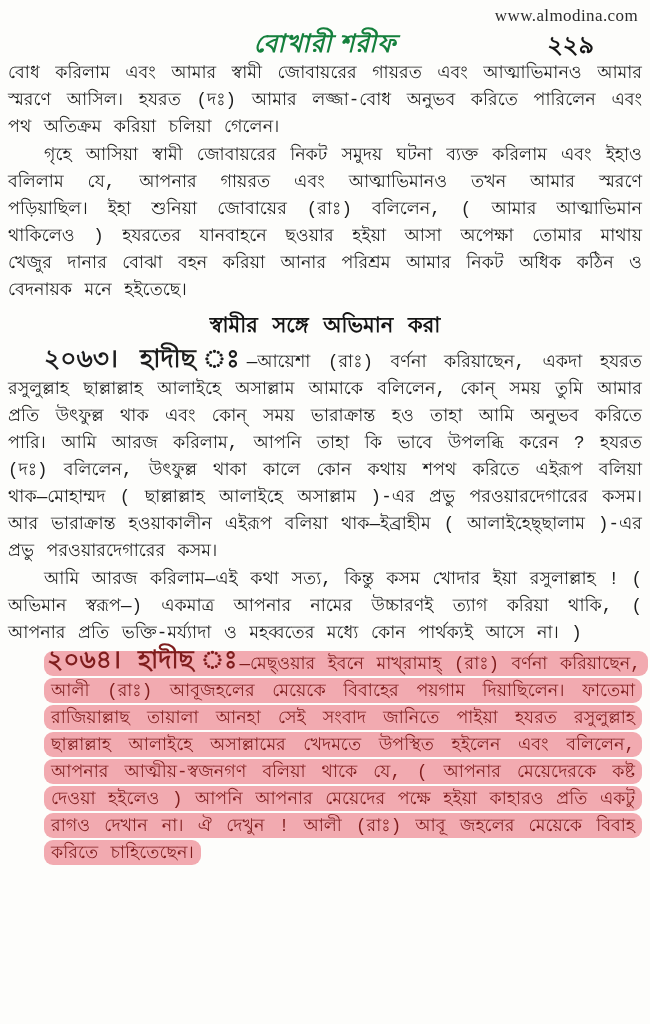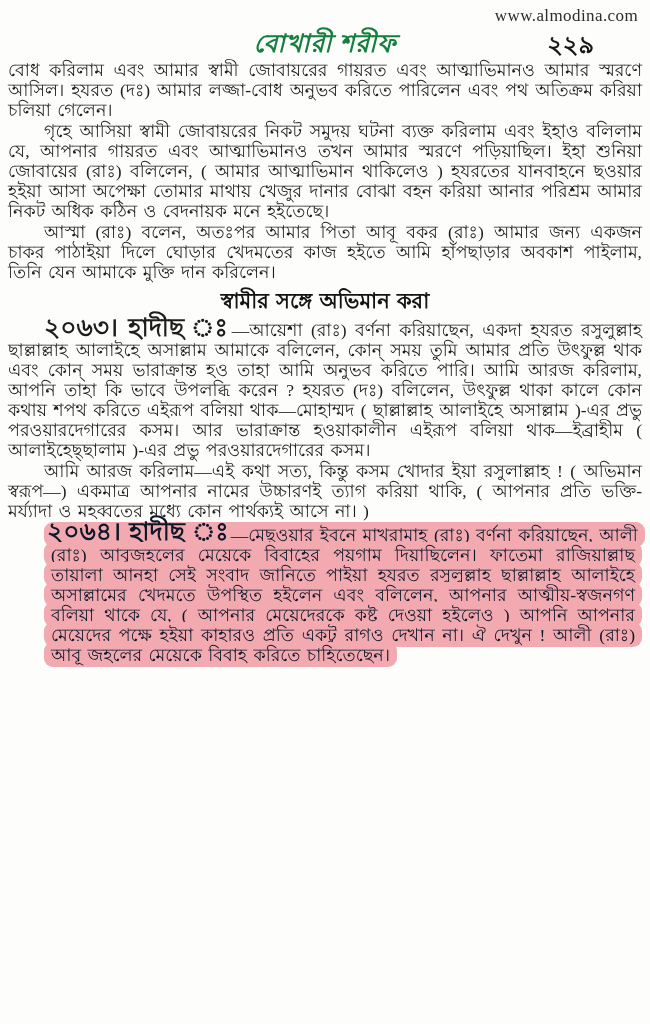--- a/index.html
+++ b/index.html
@@ -50,23 +50,24 @@
     top: 20px;
     right: 48px;
     font-size: 24px;
     font-weight: bold;
     color: #161616;
   }
 
   
   .content {
     font-size: 17.5px;
-    line-height: 20px;
+    line-height: 27px;
     text-align: justify;
     word-spacing: 2px;
+    font-family: Liberation Mono, monospace;
   }
   .para { margin: 0; }
   .para.indent { text-indent: 36px; }
   .para + .para { margin-top: 1px; }
 
   .section-heading {
     text-align: center;
     font-weight: bold;
     font-size: 21px;
     margin: 9px 0 7px 0;
@@ -78,21 +79,21 @@
     font-size: 25px;
   }
 
   
   .hl {
     background: #f2aab0;
     box-decoration-break: clone;
     -webkit-box-decoration-break: clone;
     border-radius: 9px;
     padding: 2.5px 7px;
-    color: #0f172a;
+    color: #7f1d1d;
   }
   .para.highlighted { text-indent: 0; padding-left: 36px; }
   .para.highlighted .lead-wrap { margin-left: -4px; }
 </style>
 </head>
 <body>
 
 <div class="page">
 
   <div class="page-header">
@@ -100,21 +101,20 @@
     <div class="book-title">বোখারী শরীফ</div>
     <span class="page-number">২২৯</span>
   </div>
 
   <div class="content">
 
     <p class="para">বোধ করিলাম এবং আমার স্বামী জোবায়রের গায়রত এবং আত্মাভিমানও আমার স্মরণে আসিল।  হযরত (দঃ) আমার লজ্জা-বোধ অনুভব করিতে পারিলেন এবং পথ অতিক্রম করিয়া চলিয়া গেলেন।</p>
 
     <p class="para indent">গৃহে আসিয়া স্বামী জোবায়রের নিকট সমুদয় ঘটনা ব্যক্ত করিলাম এবং ইহাও বলিলাম যে, আপনার গায়রত এবং আত্মাভিমানও তখন আমার স্মরণে পড়িয়াছিল। ইহা শুনিয়া জোবায়ের (রাঃ) বলিলেন, ( আমার আত্মাভিমান থাকিলেও ) হযরতের যানবাহনে ছওয়ার হইয়া আসা অপেক্ষা তোমার মাথায় খেজুর দানার বোঝা বহন করিয়া আনার পরিশ্রম আমার নিকট অধিক কঠিন ও বেদনায়ক মনে হইতেছে।</p>
 
-    <p class="para indent">আস্মা (রাঃ) বলেন, অতঃপর আমার পিতা আবূ বকর (রাঃ) আমার জন্য একজন চাকর পাঠাইয়া দিলে ঘোড়ার খেদমতের কাজ হইতে আমি হাঁপছাড়ার অবকাশ পাইলাম, তিনি যেন আমাকে মুক্তি দান করিলেন।</p>
 
     <h2 class="section-heading">স্বামীর সঙ্গে অভিমান করা</h2>
 
     <p class="para indent"><span class="hadith-lead">২০৬৩। হাদীছ ঃ</span><span>—আয়েশা (রাঃ) বর্ণনা করিয়াছেন, একদা হযরত রসুলুল্লাহ ছাল্লাল্লাহ আলাইহে অসাল্লাম আমাকে বলিলেন, কোন্ সময় তুমি আমার প্রতি উৎফুল্ল থাক এবং কোন্ সময় ভারাক্রান্ত হও তাহা আমি অনুভব করিতে পারি।  আমি আরজ করিলাম, আপনি তাহা কি ভাবে উপলব্ধি করেন ?  হযরত (দঃ) বলিলেন, উৎফুল্ল থাকা কালে কোন কথায় শপথ করিতে এইরূপ বলিয়া থাক—মোহাম্মদ ( ছাল্লাল্লাহ আলাইহে অসাল্লাম )-এর প্রভু পরওয়ারদেগারের কসম।  আর ভারাক্রান্ত হওয়াকালীন এইরূপ বলিয়া থাক—ইব্রাহীম ( আলাইহেছ্ছালাম )-এর প্রভু পরওয়ারদেগারের কসম।</span></p>
 
     <p class="para indent">আমি আরজ করিলাম—এই কথা সত্য,  কিন্তু কসম খোদার ইয়া রসুলাল্লাহ ! ( অভিমান স্বরূপ—)  একমাত্র আপনার নামের উচ্চারণই ত্যাগ করিয়া থাকি, ( আপনার প্রতি ভক্তি-মর্য্যাদা ও মহব্বতের মধ্যে কোন পার্থক্যই আসে না। )</p>
 
 
     <p class="para highlighted"><span class="hl"><span class="hadith-lead lead-wrap">২০৬৪। হাদীছ ঃ</span><span>—মেছ্‌ওয়ার ইবনে মাখ্‌রামাহ্ (রাঃ) বর্ণনা করিয়াছেন, আলী (রাঃ) আবূজহলের মেয়েকে বিবাহের পয়গাম দিয়াছিলেন।  ফাতেমা রাজিয়াল্লাছ তায়ালা আনহা সেই সংবাদ জানিতে পাইয়া হযরত রসুলুল্লাহ ছাল্লাল্লাহ আলাইহে অসাল্লামের খেদমতে উপস্থিত হইলেন এবং বলিলেন, আপনার আত্মীয়-স্বজনগণ বলিয়া থাকে যে, ( আপনার মেয়েদেরকে কষ্ট দেওয়া হইলেও ) আপনি আপনার মেয়েদের পক্ষে হইয়া কাহারও প্রতি একটু রাগও দেখান না।  ঐ দেখুন ! আলী (রাঃ) আবূ জহলের মেয়েকে বিবাহ  করিতে চাহিতেছেন।</span></span></p>
 

